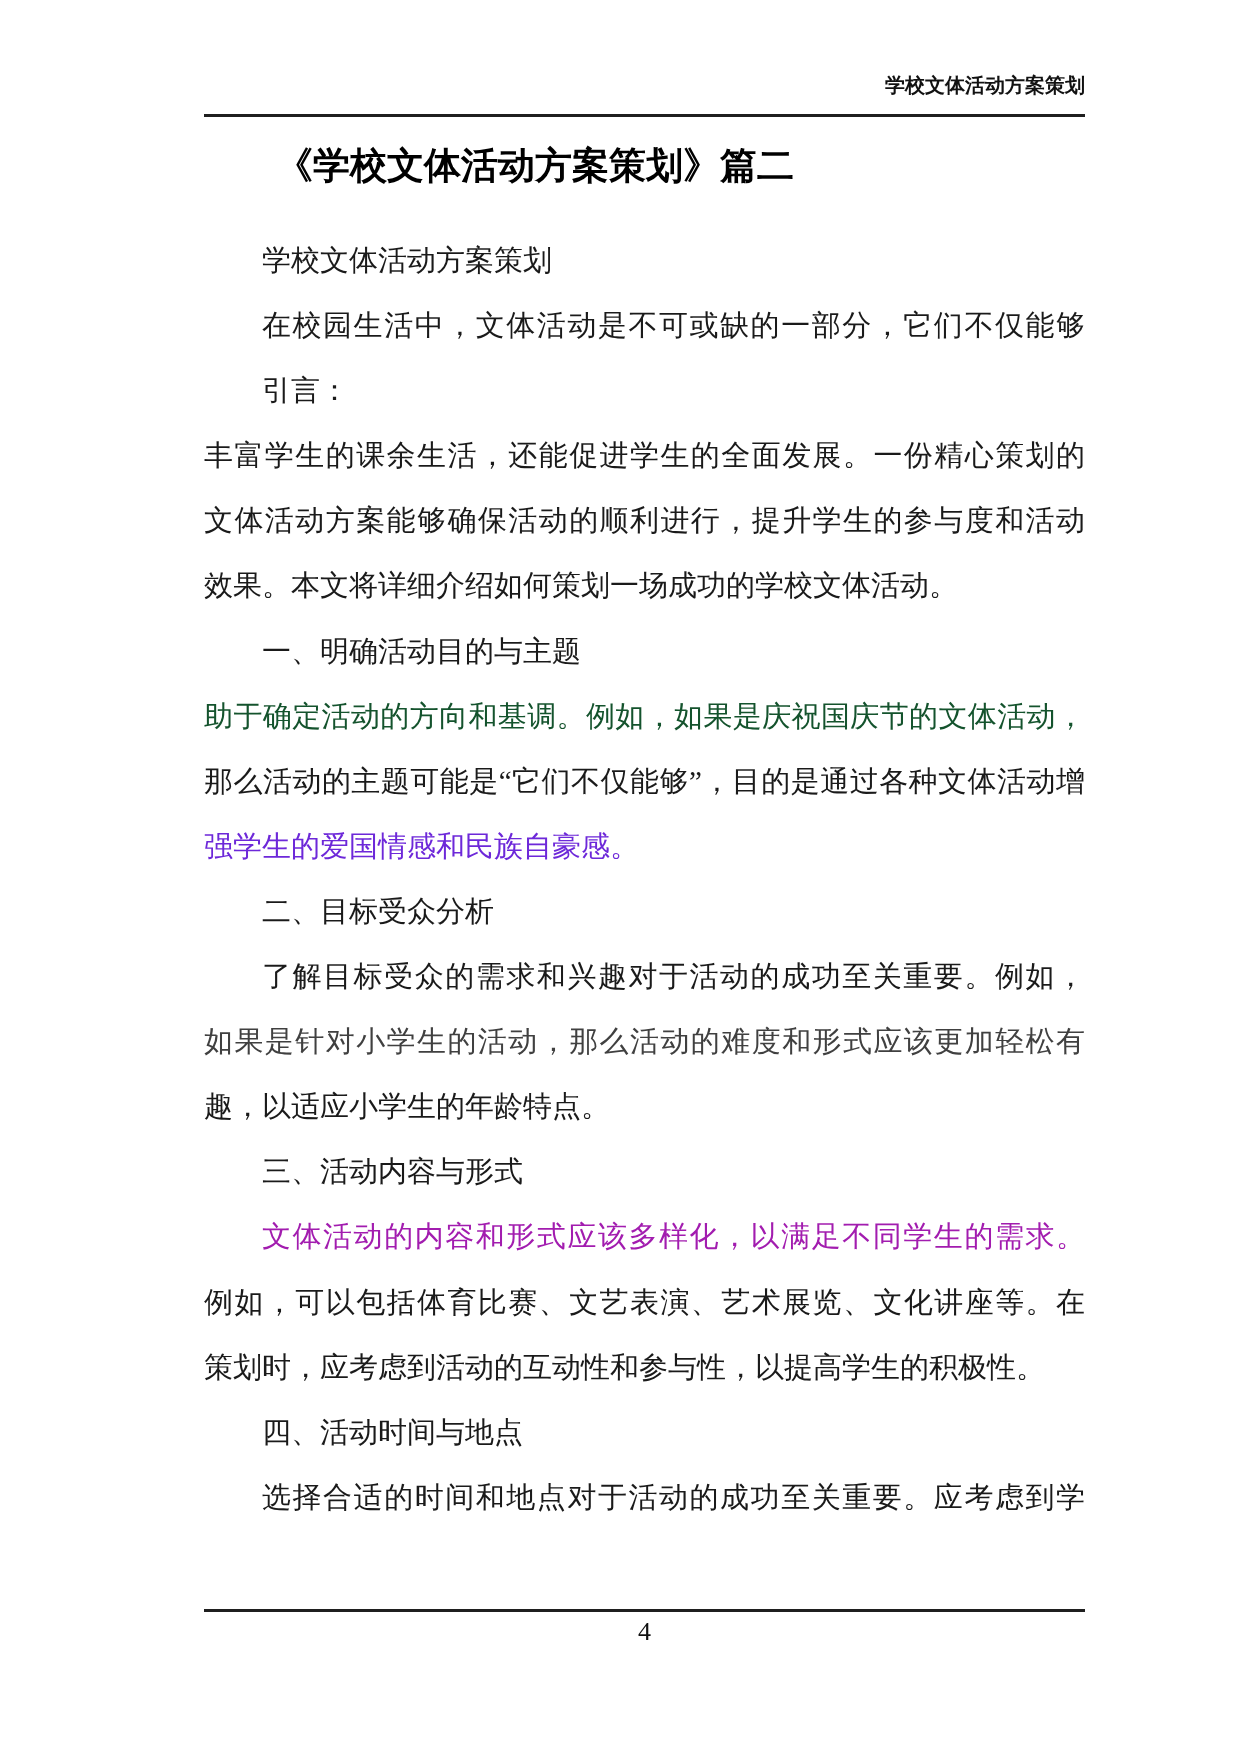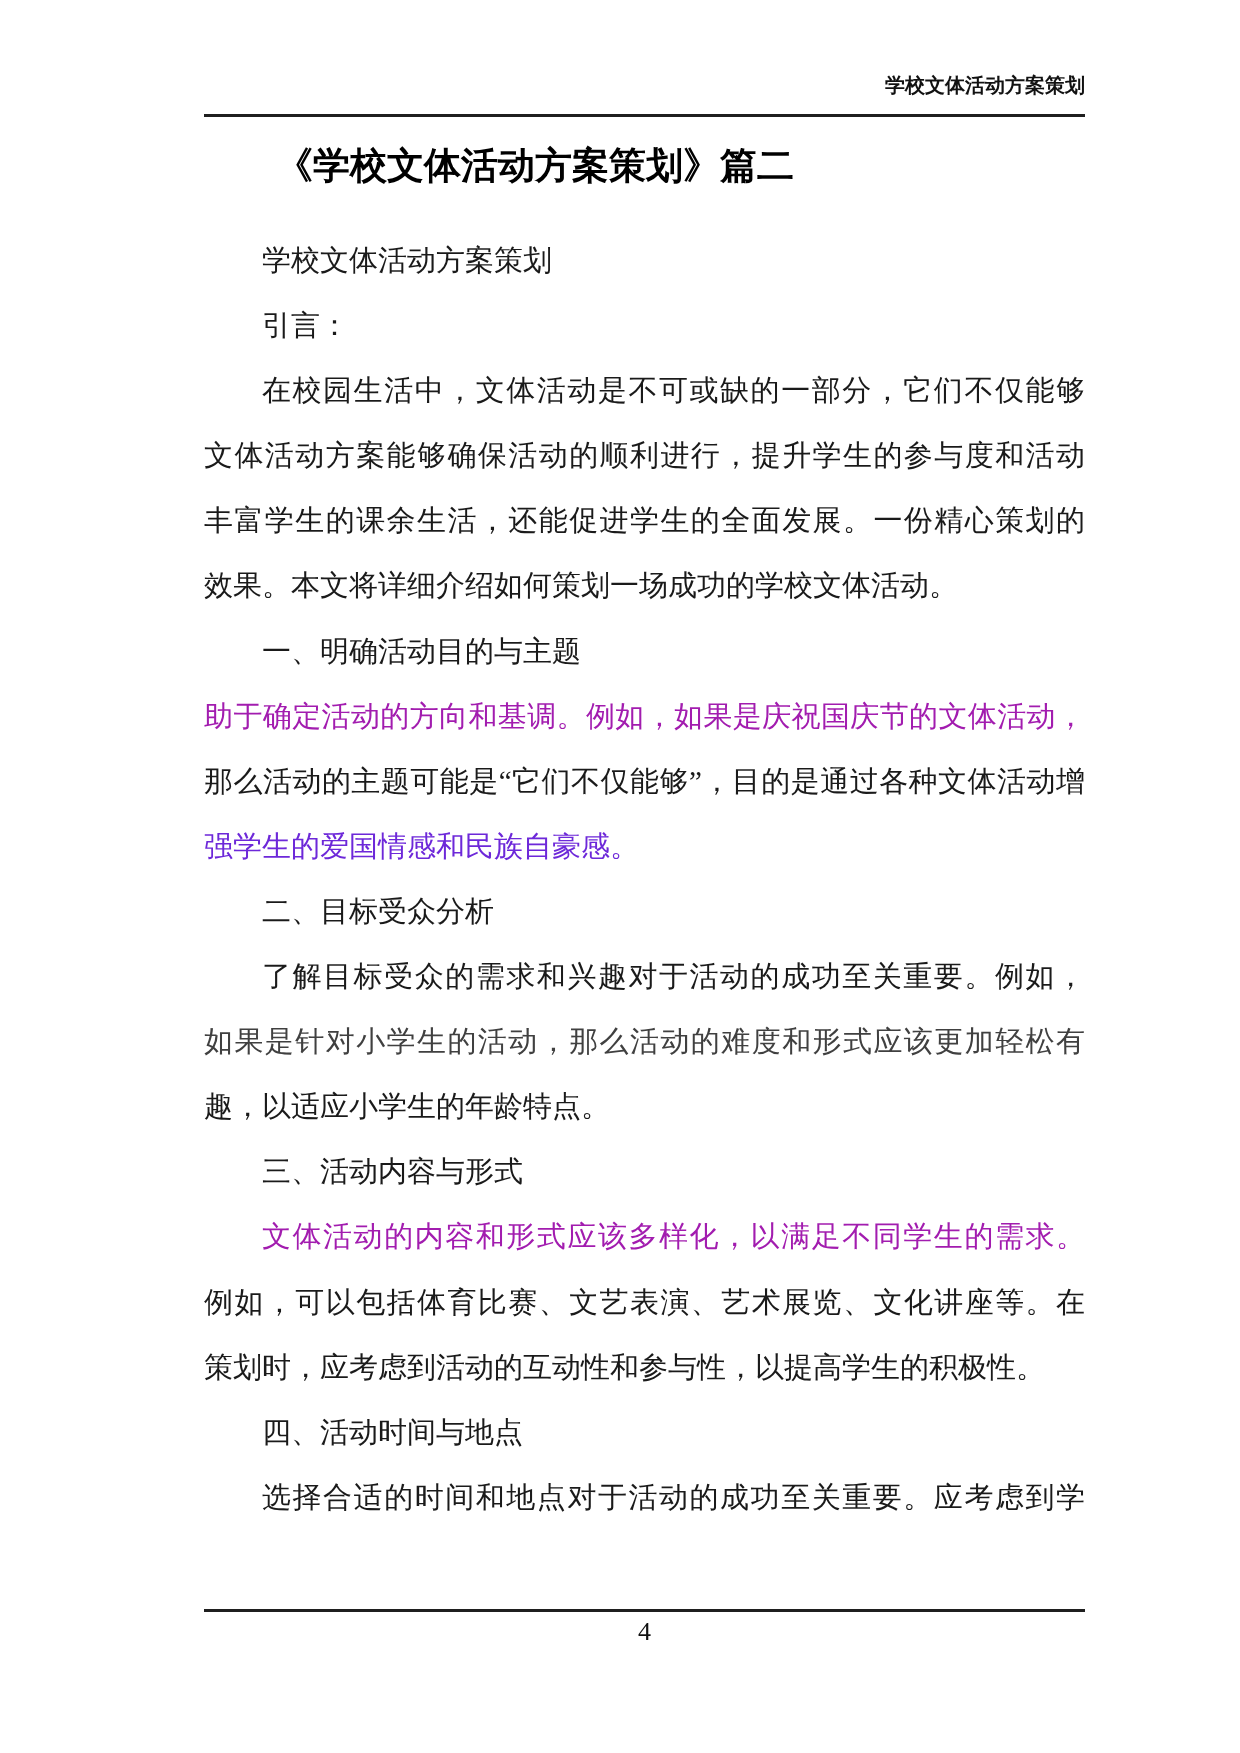--- a/index.html
+++ b/index.html
@@ -87,27 +87,27 @@
 <body>
 
 <div class="page" style="background: rgb(255, 255, 255);">
   <div class="header-text">学校文体活动方案策划</div>
   <div class="header-rule" style="border-top-color: rgb(31, 31, 31);"></div>
 
   <h1 class="doc-title">《学校文体活动方案策划》篇二</h1>
 
   <div class="doc-body" id="body-lines">
       <div class="body-line indent" style="color: rgb(26, 26, 26);">学校文体活动方案策划</div>
+      <div class="body-line indent fill" style="color: rgb(26, 26, 26);">在校园生活中，文体活动是不可或缺的一部分，它们不仅能够</div>
       <div class="body-line indent" style="color: rgb(26, 26, 26);">引言：</div>
-      <div class="body-line indent fill" style="color: rgb(26, 26, 26);">在校园生活中，文体活动是不可或缺的一部分，它们不仅能够</div>
+      <div class="body-line fill" style="color: rgb(26, 26, 26);">丰富学生的课余生活，还能促进学生的全面发展。一份精心策划的</div>
       <div class="body-line fill" style="color: rgb(26, 26, 26);">文体活动方案能够确保活动的顺利进行，提升学生的参与度和活动</div>
-      <div class="body-line fill" style="color: rgb(26, 26, 26);">丰富学生的课余生活，还能促进学生的全面发展。一份精心策划的</div>
       <div class="body-line" style="color: rgb(26, 26, 26);">效果。本文将详细介绍如何策划一场成功的学校文体活动。</div>
       <div class="body-line indent" style="color: rgb(26, 26, 26);">一、明确活动目的与主题</div>
-      <div class="body-line fill" style="color: #a21caf;">助于确定活动的方向和基调。例如，如果是庆祝国庆节的文体活动，</div>
+      <div class="body-line fill" style="color: #14532d;">助于确定活动的方向和基调。例如，如果是庆祝国庆节的文体活动，</div>
       <div class="body-line fill" style="color: rgb(26, 26, 26);">那么活动的主题可能是“它们不仅能够”，目的是通过各种文体活动增</div>
       <div class="body-line" style="color: #6d28d9;">强学生的爱国情感和民族自豪感。</div>
       <div class="body-line indent" style="color: rgb(26, 26, 26);">二、目标受众分析</div>
       <div class="body-line indent fill" style="color: rgb(26, 26, 26);">了解目标受众的需求和兴趣对于活动的成功至关重要。例如，</div>
       <div class="body-line fill" style="color: #404040;">如果是针对小学生的活动，那么活动的难度和形式应该更加轻松有</div>
       <div class="body-line" style="color: rgb(26, 26, 26);">趣，以适应小学生的年龄特点。</div>
       <div class="body-line indent" style="color: rgb(26, 26, 26);">三、活动内容与形式</div>
       <div class="body-line indent fill" style="color: #a21caf;">文体活动的内容和形式应该多样化，以满足不同学生的需求。</div>
       <div class="body-line fill" style="color: rgb(26, 26, 26);">例如，可以包括体育比赛、文艺表演、艺术展览、文化讲座等。在</div>
       <div class="body-line" style="color: rgb(26, 26, 26);">策划时，应考虑到活动的互动性和参与性，以提高学生的积极性。</div>

